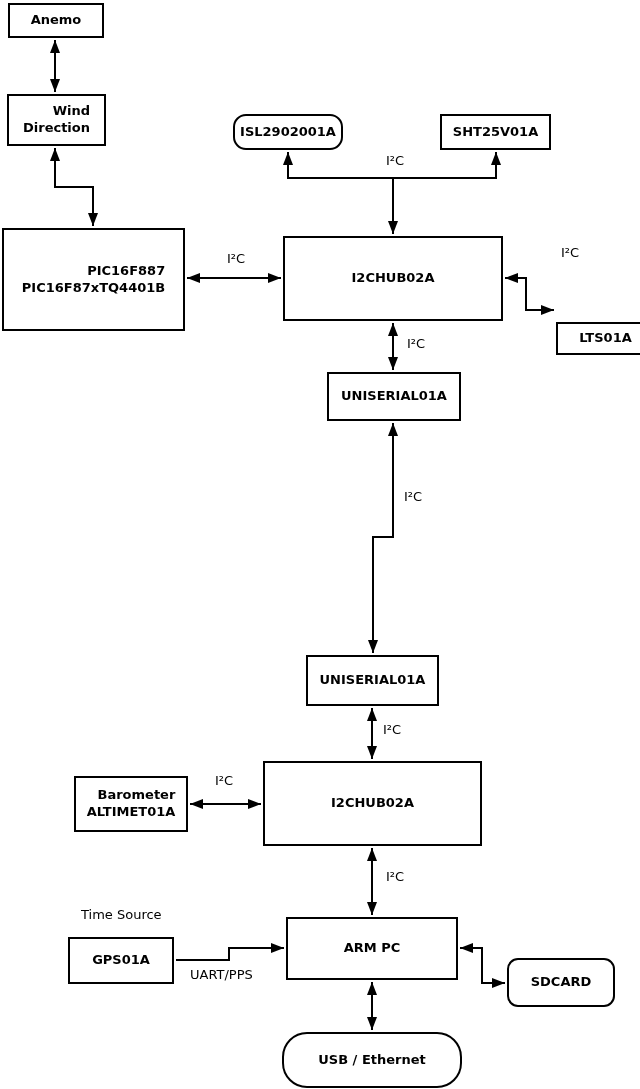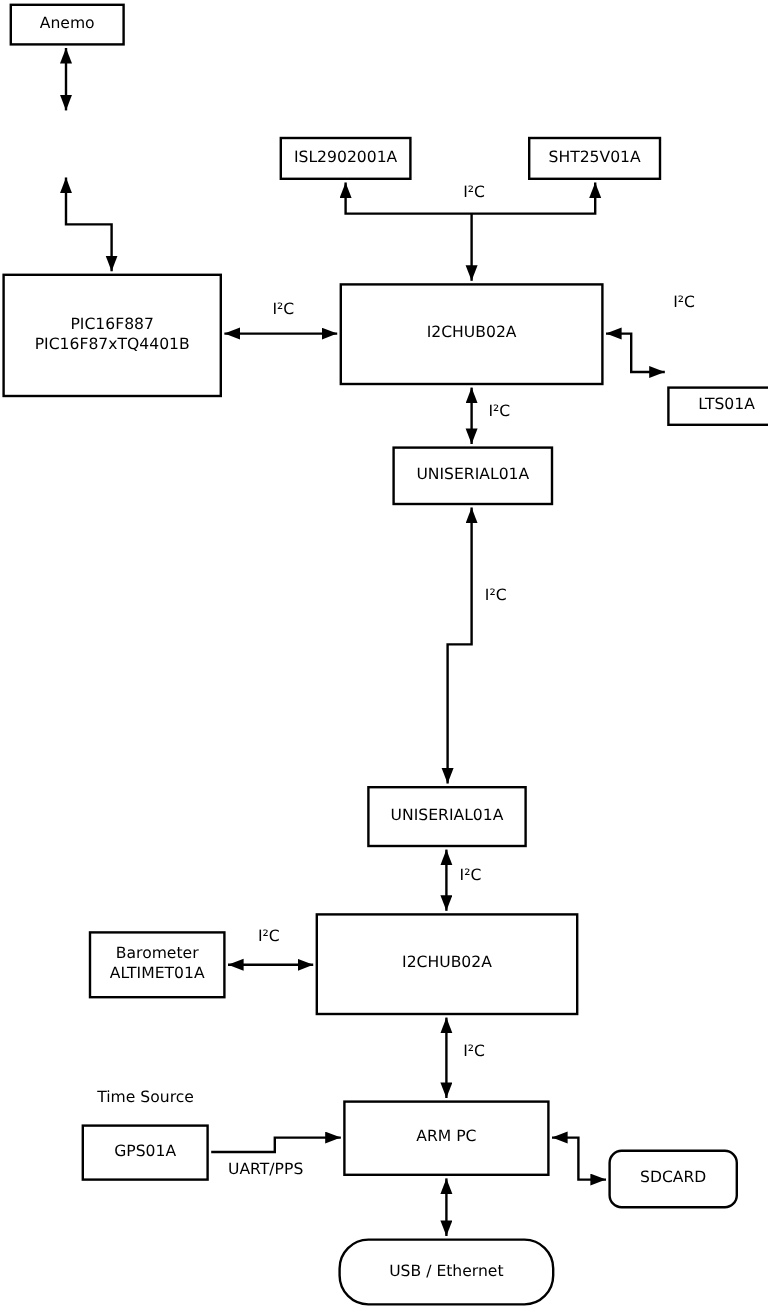--- a/index.html
+++ b/index.html
@@ -35,34 +35,35 @@
     box-sizing: border-box;
     background: #ffffff;
     border: 2px solid #000000;
     display: flex;
     align-items: center;
     justify-content: center;
   }
   .node-label {
     font-size: 13px;
     line-height: 1.3;
-    text-align: center;
+    text-align: right;
     white-space: pre-line;
+    font-weight: bold;
   }
   .edge-label {
     position: absolute;
     font-size: 13px;
     line-height: 1.2;
     white-space: nowrap;
   }
   
   #n-anemo    { left: 8px;   top: 3px;    width: 96px;  height: 35px;  }
   #n-wind     { left: 7px;   top: 94px;   width: 99px;  height: 52px;  }
   #n-pic      { left: 2px;   top: 228px;  width: 183px; height: 103px; }
-  #n-isl      { left: 233px; top: 114px;  width: 110px; height: 36px;  }
+  #n-isl      { left: 233px; top: 114px;  width: 110px; height: 36px; border-radius: 13px;  }
   #n-sht      { left: 440px; top: 114px;  width: 111px; height: 36px;  }
   #n-hub1     { left: 283px; top: 236px;  width: 220px; height: 85px;  }
   #n-lts      { left: 556px; top: 294px;  width: 99px;  height: 33px; margin-top: 28px;  }
   #n-uni1     { left: 327px; top: 372px;  width: 134px; height: 49px;  }
   #n-uni2     { left: 306px; top: 655px;  width: 133px; height: 51px;  }
   #n-hub2     { left: 263px; top: 761px;  width: 219px; height: 85px;  }
   #n-baro     { left: 74px;  top: 776px;  width: 114px; height: 56px;  }
   #n-gps      { left: 68px;  top: 937px;  width: 106px; height: 47px;  }
   #n-armpc    { left: 286px; top: 917px;  width: 172px; height: 63px;  }
   #n-sdcard   { left: 507px; top: 958px;  width: 108px; height: 49px; border-radius: 11px;  }
@@ -104,20 +105,24 @@
     <path class="edge a-start a-end" d="M372,708 L372,759"></path>
     <path class="edge a-start a-end" d="M190,804 L261,804"></path>
     <path class="edge a-start a-end" d="M372,848 L372,915"></path>
     <path class="edge a-end" d="M176,960 L229,960 L229,948 L284,948"></path>
     <path class="edge a-start a-end" d="M460,948 L482,948 L482,983 L505,983"></path>
     <path class="edge a-start a-end" d="M372,982 L372,1030"></path>
   </svg>
 
   <div class="node" id="n-anemo">
     <span class="node-label">Anemo</span>
+  </div>
+  <div class="node" id="n-wind">
+    <span class="node-label">Wind
+Direction</span>
   </div>
   <div class="node" id="n-pic">
     <span class="node-label">PIC16F887
 PIC16F87xTQ4401B</span>
   </div>
   <div class="node" id="n-isl">
     <span class="node-label">ISL2902001A</span>
   </div>
   <div class="node" id="n-sht">
     <span class="node-label">SHT25V01A</span>

